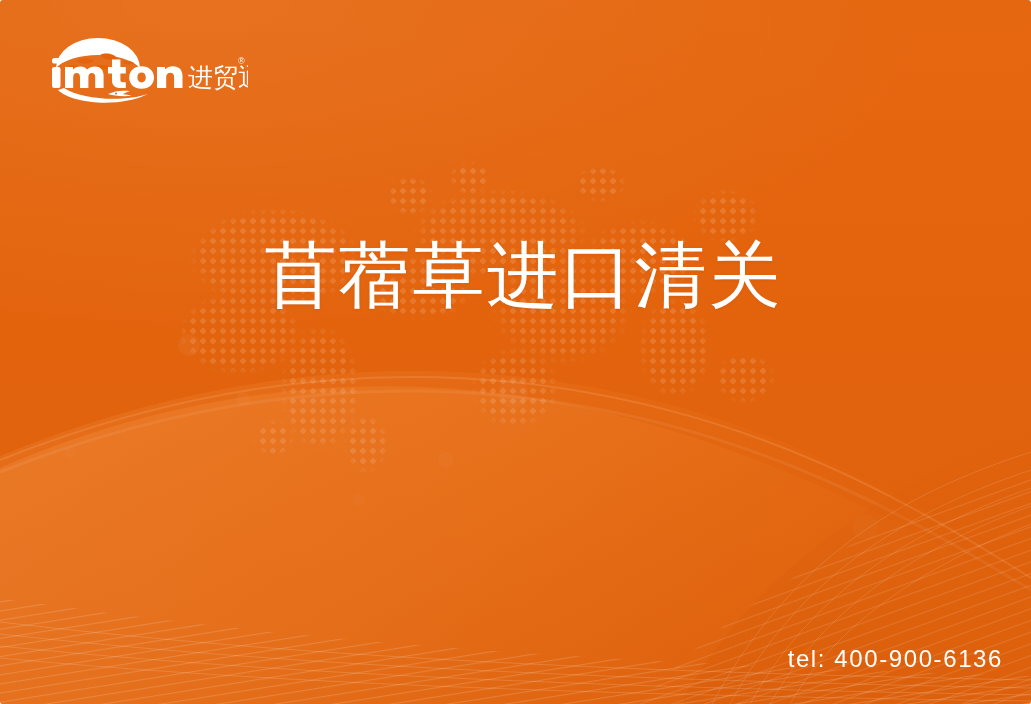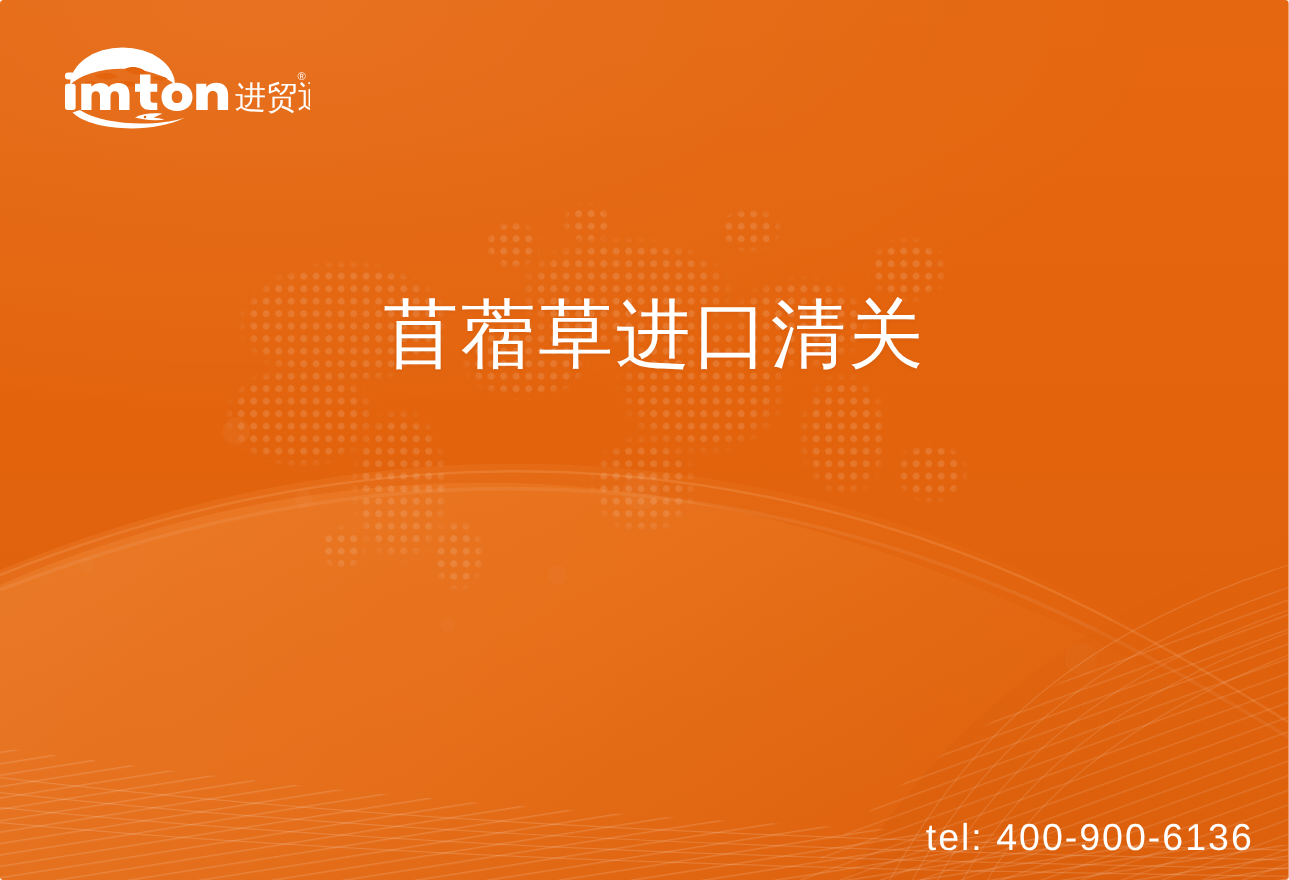--- a/index.html
+++ b/index.html
@@ -87,35 +87,35 @@
     position:absolute; left:38px; top:28px;
     width:210px; height:76px;
   }
 
   
   #headline{
     position:absolute;
     left:16px; right:0; top:228px;
     text-align:center;
     color:#ffffff;
-    font-size:60px;
+    font-size:72px;
     line-height:1.32;
     font-weight:400;
     letter-spacing:2px;
     text-shadow:0 1px 3px rgba(120,45,0,.12);
     pointer-events:none;
   }
   #headline .ln{ display:block; white-space:nowrap; }
 
   
   #phone{
     position:absolute;
-    right:28px; bottom:16px;
+    right:28px; bottom:31px;
     color:#ffffff;
-    font-size:30px;
+    font-size:24px;
     letter-spacing:1.6px;
     white-space:nowrap;
   }
 </style>
 </head>
 <body>
 
 <div id="banner">
 
   <svg class="waves" viewBox="0 0 1031 704" preserveAspectRatio="none" aria-hidden="true">

